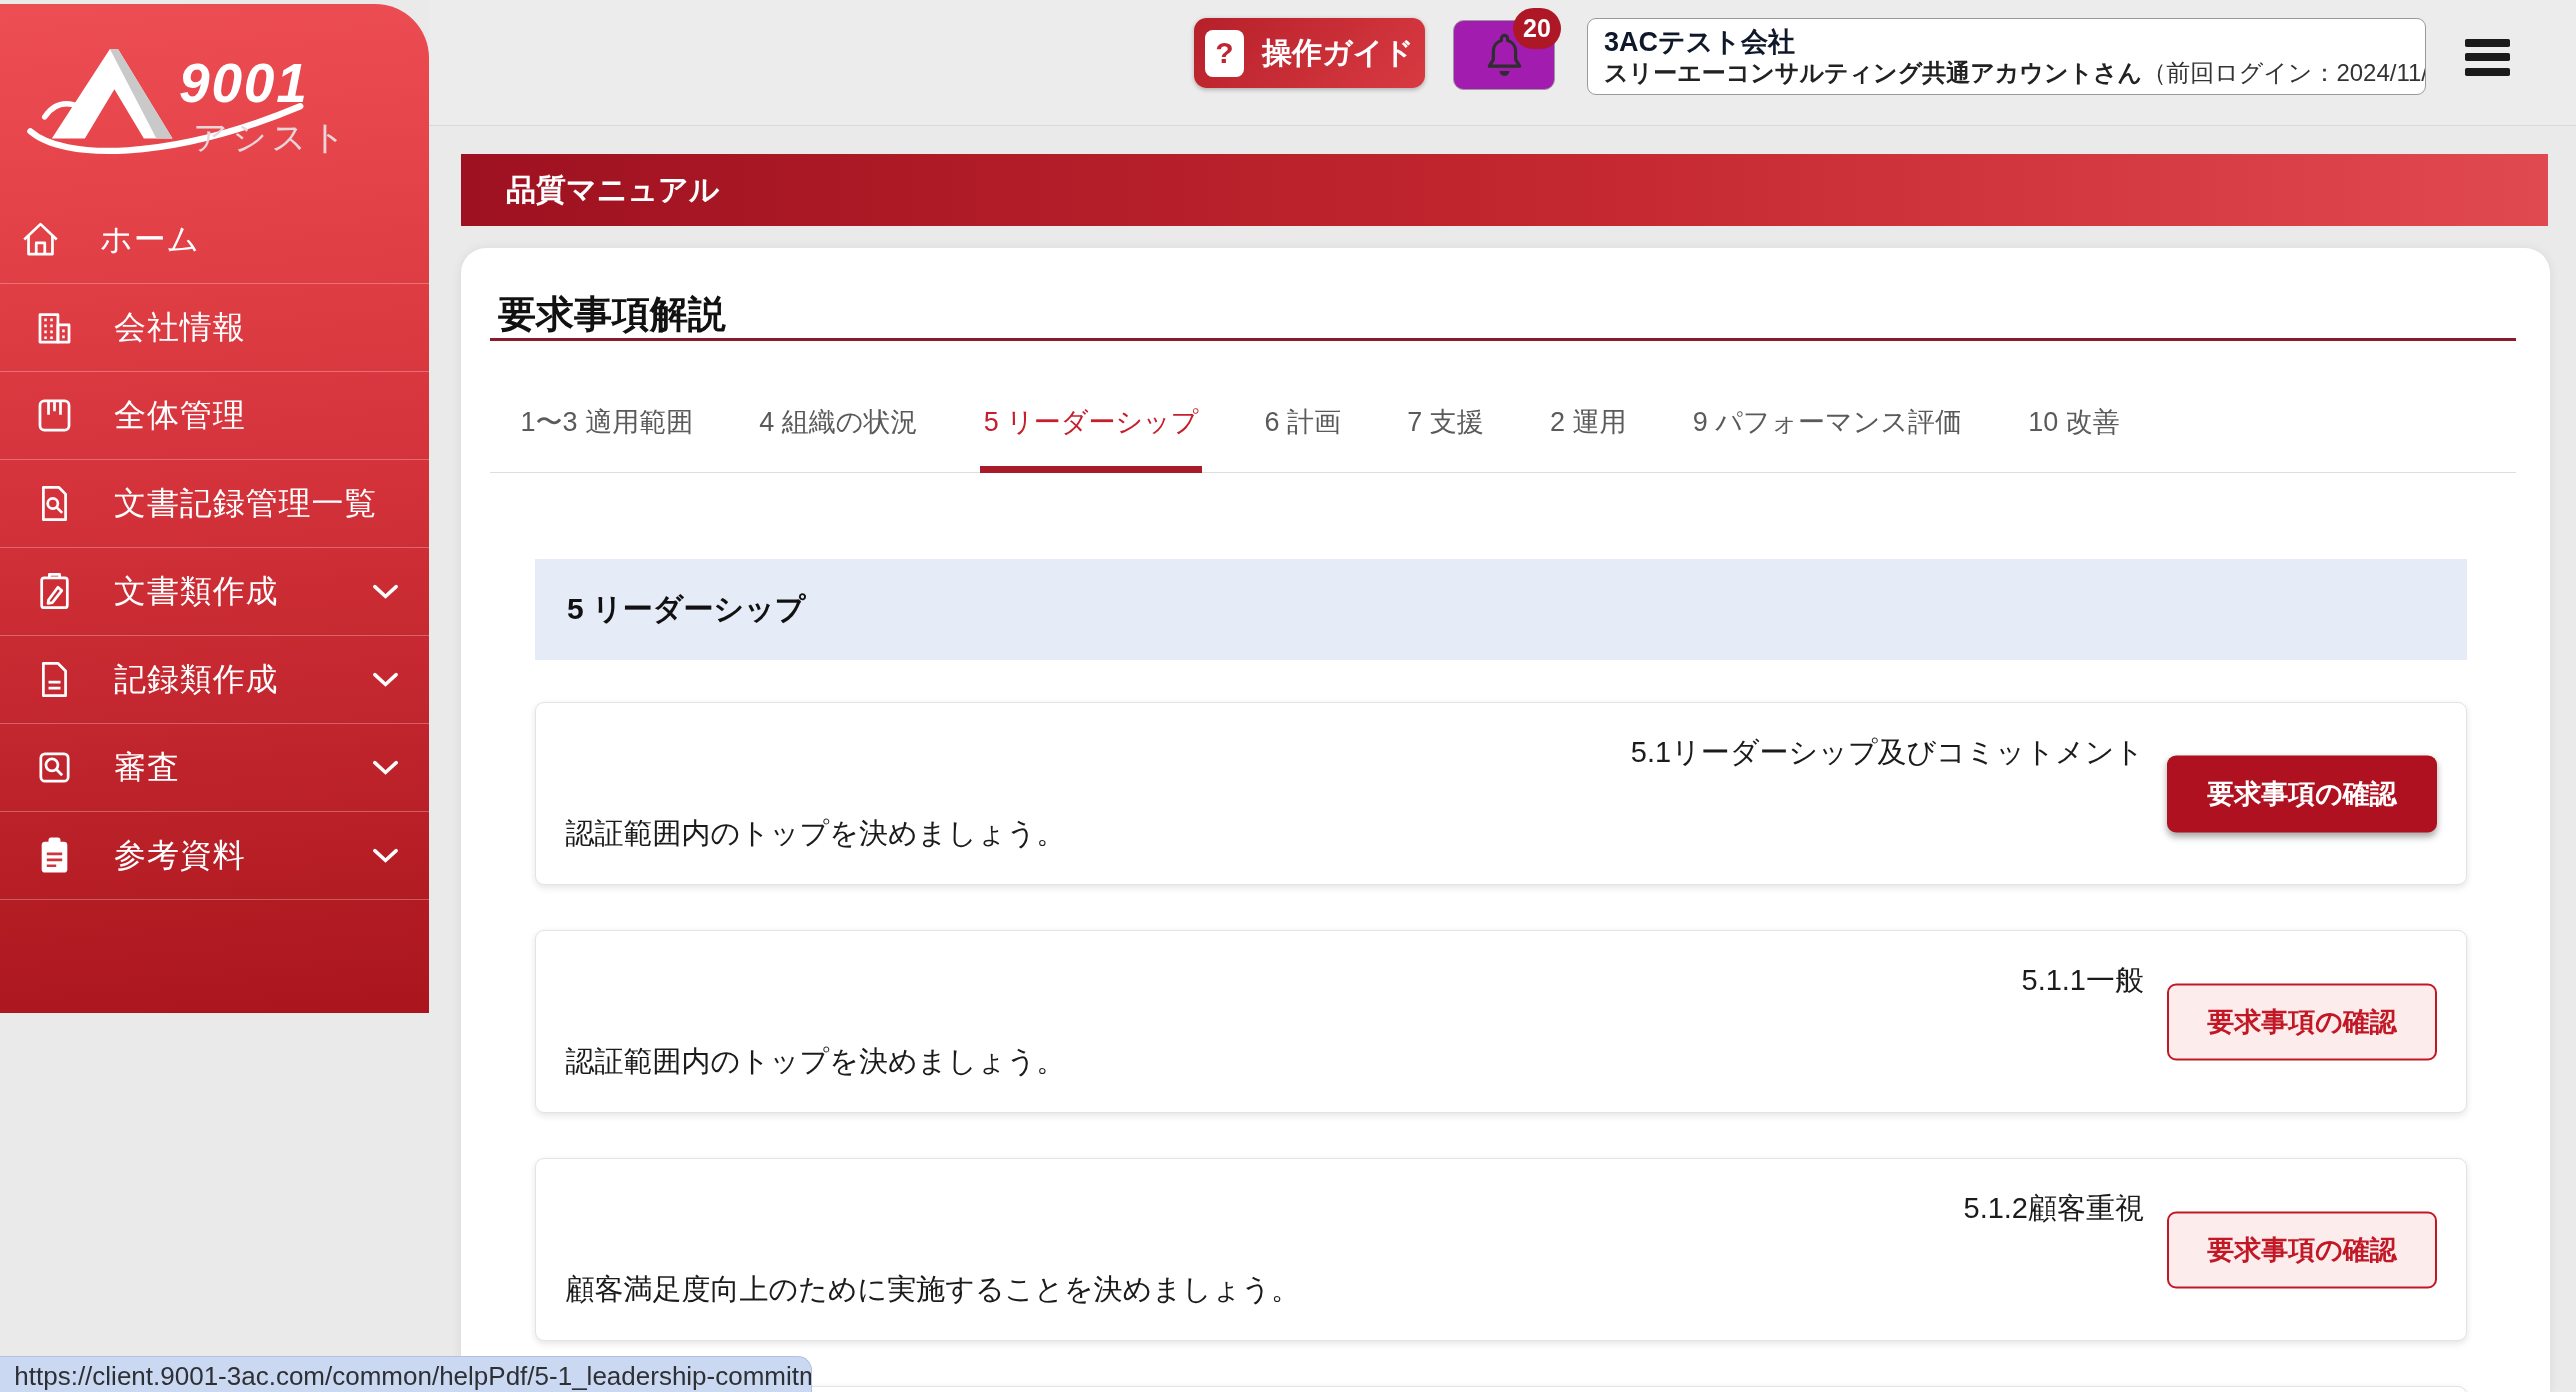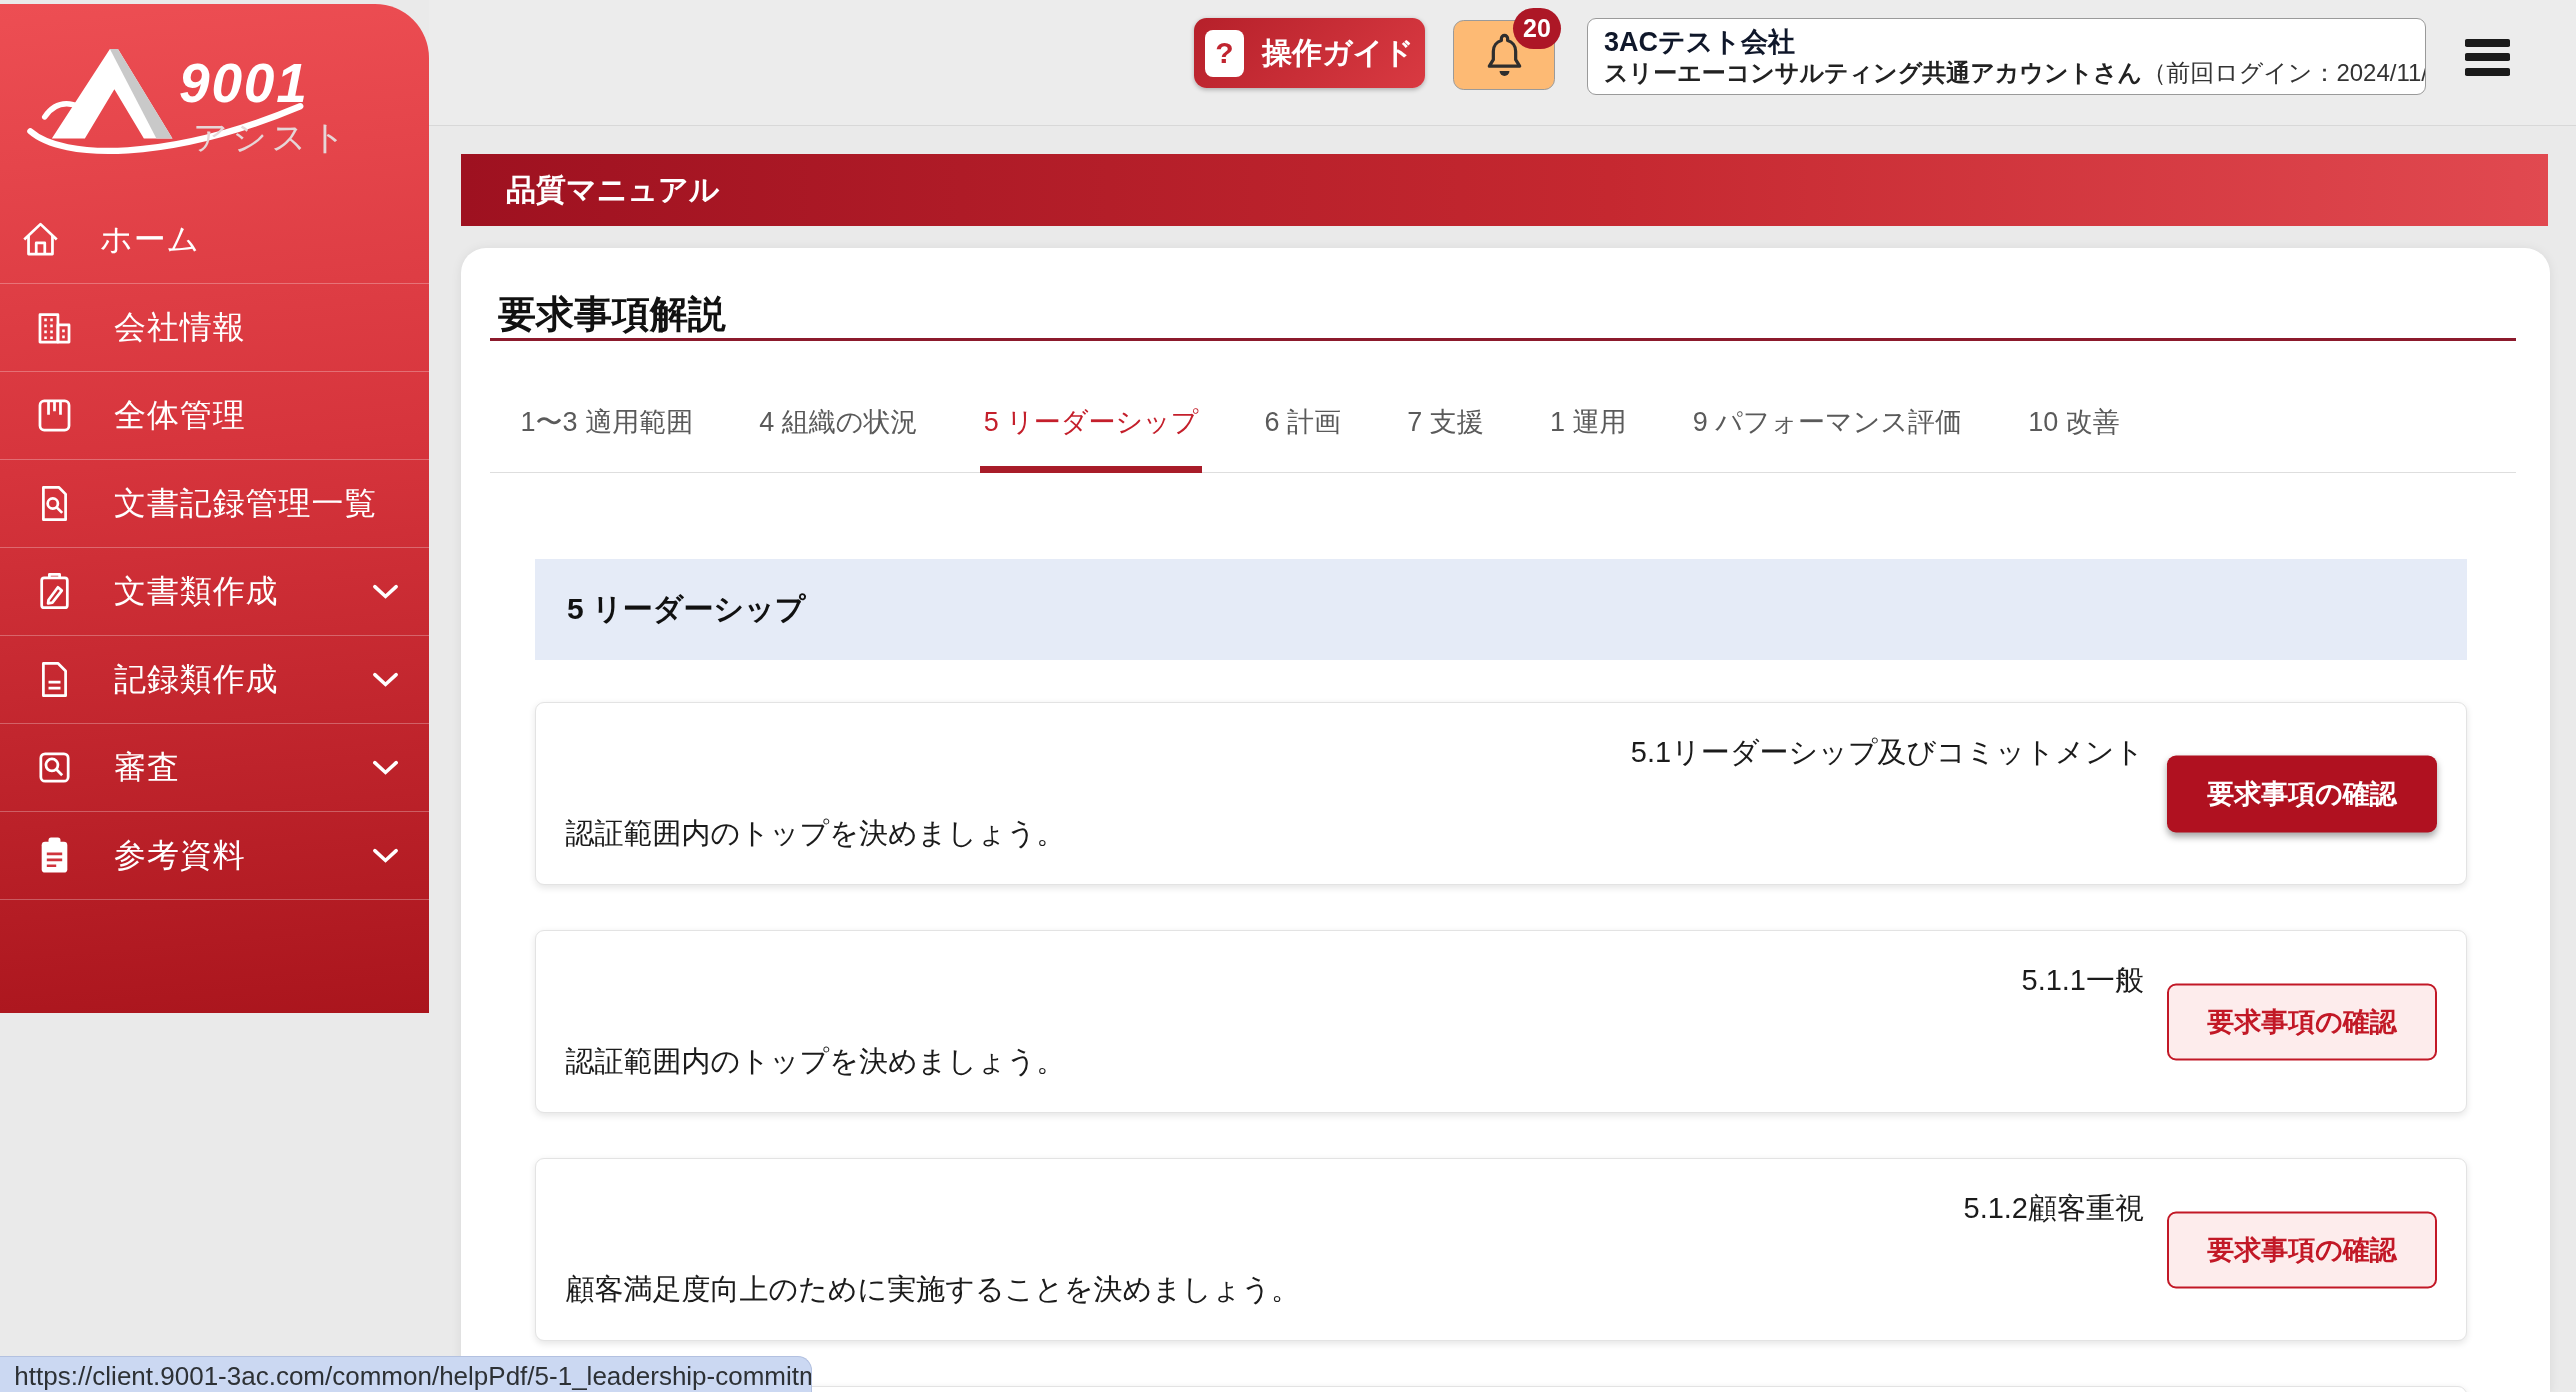--- a/index.html
+++ b/index.html
@@ -13,21 +13,21 @@
   .guide-btn{position:absolute;left:1194px;top:18px;width:231px;height:70px;
              border:0;border-radius:12.5px;cursor:pointer;
              background:linear-gradient(135deg,#b6202a 0%,#d93a42 100%);
              box-shadow:0 1.8px 4.5px rgba(0,0,0,.25);
              display:flex;align-items:center;justify-content:center;gap:18px;
              color:#fff;font-size:30px;font-weight:bold;}
   .guide-q{display:inline-flex;align-items:center;justify-content:center;
            width:39px;height:47px;background:#fff;border-radius:8px;
            color:#c02530;font-size:30px;font-weight:bold;}
   .bell-btn{position:absolute;left:1453px;top:19.7px;width:102px;height:70px;
-            background:#fdba74;border:1.8px solid #9a9a9a;border-radius:10.7px;
+            background:#a21caf;border:1.8px solid #9a9a9a;border-radius:10.7px;
             display:flex;align-items:center;justify-content:center;cursor:pointer;}
   .badge{position:absolute;left:59px;top:-12.5px;min-width:48px;height:41px;
          background:#ad1726;border-radius:21.5px;color:#fff;font-size:25px;
          font-weight:bold;display:flex;align-items:center;justify-content:center;}
   .account-box{position:absolute;left:1587px;top:18px;width:839px;height:77px;
                background:#fff;border:1.8px solid #9a9a9a;border-radius:9px;
                box-sizing:border-box;padding:7.2px 16px 5.4px;overflow:hidden;cursor:pointer;}
   .account-company{font-size:27px;font-weight:bold;color:#0f172a;line-height:32px;white-space:nowrap;}
   .account-line2{font-size:24px;line-height:30px;color:#222;white-space:nowrap;}
   .account-user{font-weight:bold;}
@@ -269,21 +269,21 @@
         <button class="tab">1〜3 適用範囲</button>
 
         <button class="tab">4 組織の状況</button>
 
         <button class="tab active">5 リーダーシップ</button>
 
         <button class="tab">6 計画</button>
 
         <button class="tab">7 支援</button>
 
-        <button class="tab">1 運用</button>
+        <button class="tab">2 運用</button>
 
         <button class="tab">9 パフォーマンス評価</button>
 
         <button class="tab">10 改善</button>
       </div>
 
     <div class="section-band">
       <span>5 リーダーシップ</span>
     </div>
 

